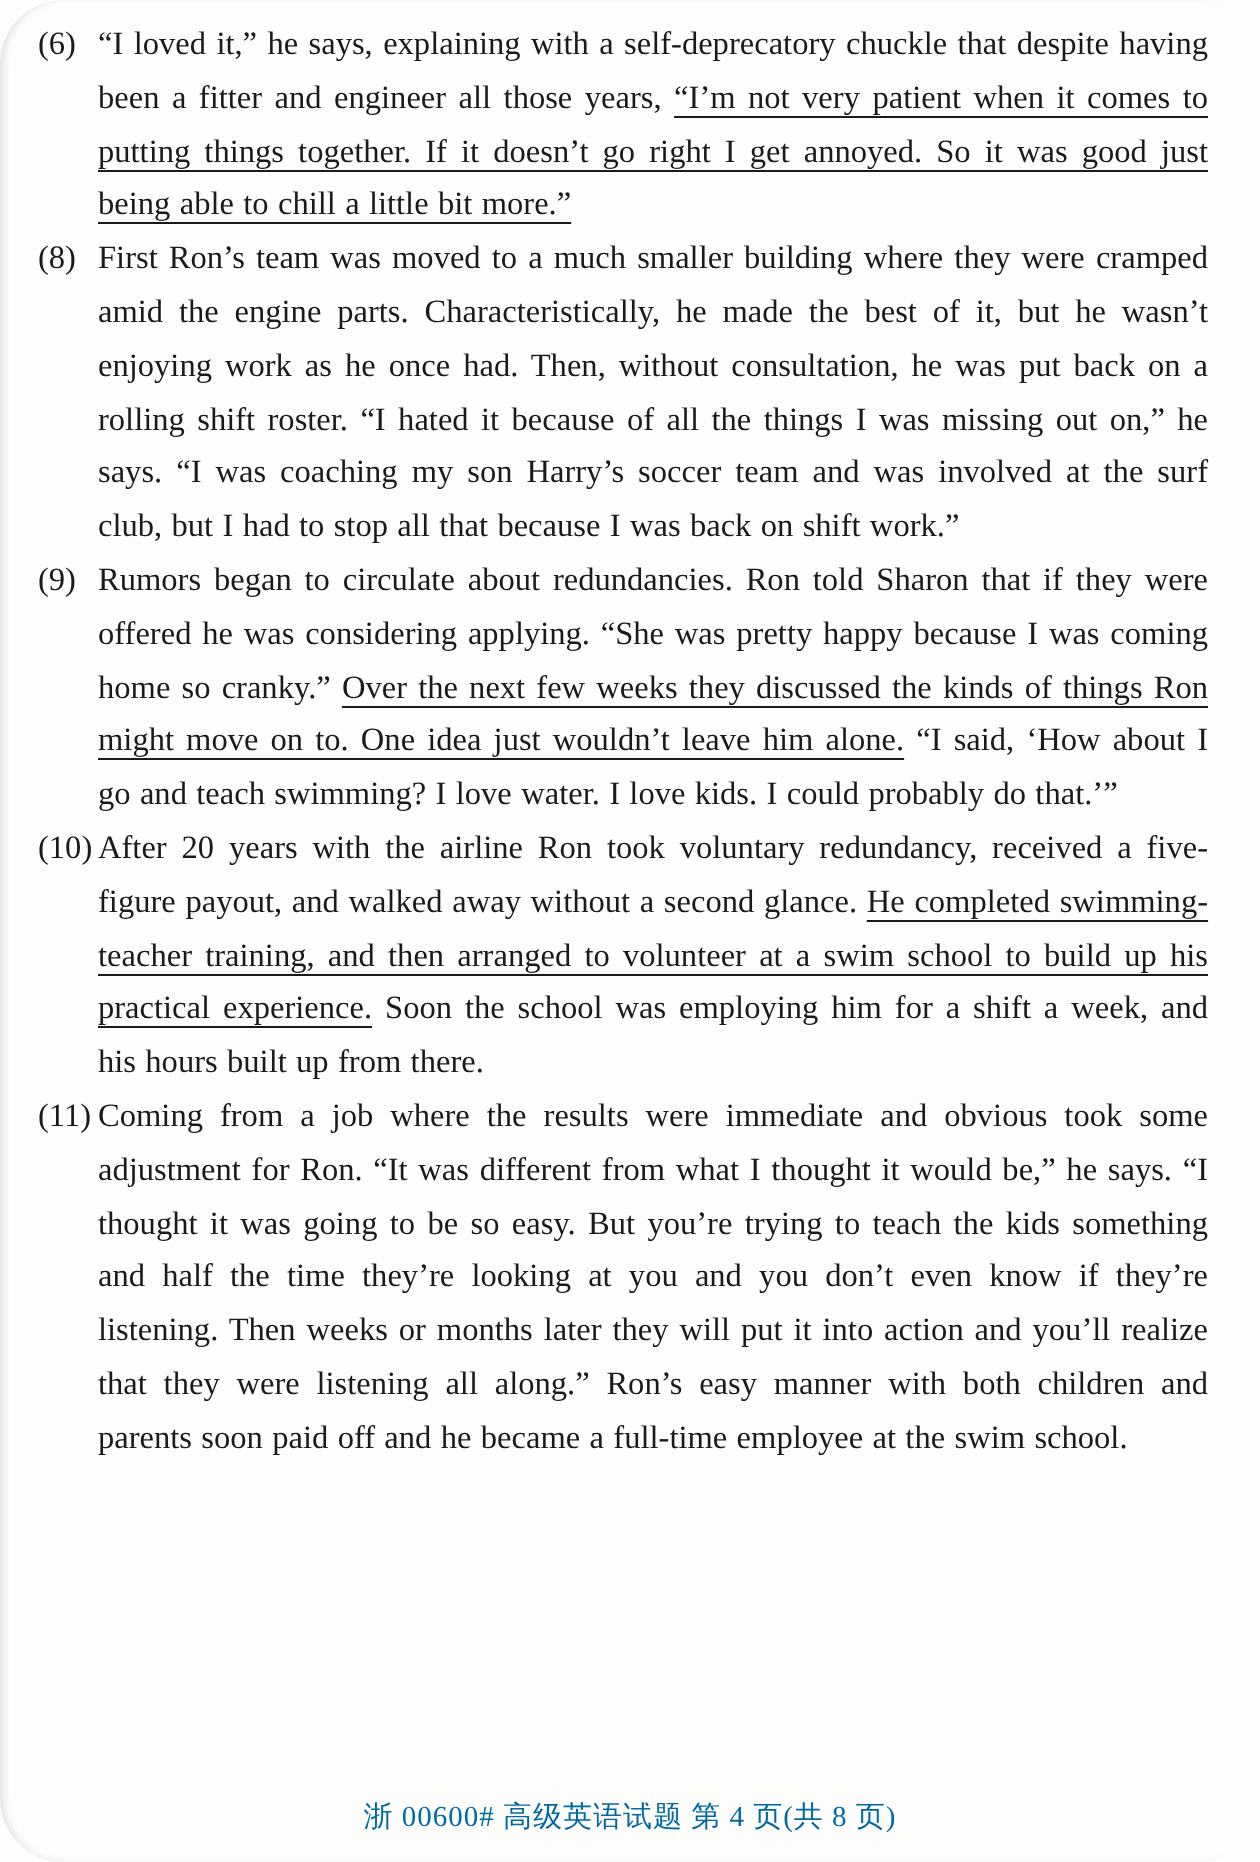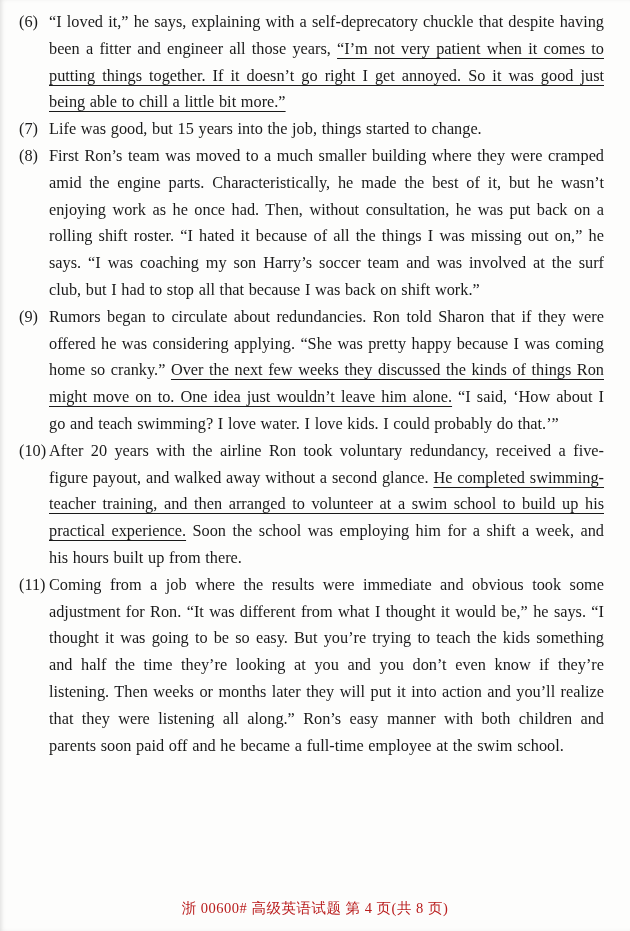--- a/index.html
+++ b/index.html
@@ -11,20 +11,21 @@
     overflow: hidden;
   }
   .page {
     position: relative;
     box-sizing: border-box;
     width: 630px; height: 931px;
     padding: 9px 26px 0 19px;
     background: #fdfdfc;
     
     box-shadow: inset 3px 0 5px -2px rgba(0,0,0,0.14);
+    border-radius: 32px;
   }
   .para {
     font-size: 16.3px;
     line-height: 26.8px;
     text-align: justify;
     text-justify: inter-word;
     word-spacing: 0.6px;
     padding-left: 30px;
     margin: 0;
     hyphens: none;
@@ -40,29 +41,28 @@
     text-decoration: underline;
     text-decoration-thickness: 1.4px;
     text-underline-offset: 3.5px;
   }
   .footer {
     position: absolute;
     left: 0; right: 0; bottom: 13px;
     text-align: center;
     font-size: 14.5px;
     letter-spacing: 0.5px;
-    color: #b91c1c;
+    color: #0369a1;
   }
 </style>
 </head>
 <body>
 
 <div class="page">
   <div>
       <div class="para"><span class="num">(6)</span><span class="run normal">“I loved it,” he says, explaining with a self-deprecatory chuckle that despite having been a fitter and engineer all those years, </span><span class="run underline">“I’m not very patient when it comes to putting things together. If it doesn’t go right I get annoyed. So it was good just being able to chill a little bit more.”</span></div>
-      <div class="para"><span class="num">(7)</span><span class="run normal">Life was good, but 15 years into the job, things started to change.</span></div>
       <div class="para"><span class="num">(8)</span><span class="run normal">First Ron’s team was moved to a much smaller building where they were </span><span class="run bold">cramped</span><span class="run normal"> amid the engine parts. Characteristically, he made the best of it, but he wasn’t enjoying work as he once had. Then, without consultation, he was put back on a rolling shift roster. “I hated it because of all the things I was missing out on,” he says. “I was coaching my son Harry’s soccer team and was involved at the surf club, but I had to stop all that because I was back on shift work.”</span></div>
       <div class="para"><span class="num">(9)</span><span class="run normal">Rumors began to circulate about redundancies. Ron told Sharon that if they were offered he was considering applying. “She was pretty happy because I was coming home so </span><span class="run bold">cranky</span><span class="run normal">.” </span><span class="run underline">Over the next few weeks they discussed the kinds of things Ron might move on to. One idea just wouldn’t leave him alone.</span><span class="run normal"> “I said, ‘How about I go and teach swimming? I love water. I love kids. I could probably do that.’”</span></div>
       <div class="para"><span class="num">(10)</span><span class="run normal">After 20 years with the airline Ron took voluntary redundancy, received a five-figure payout, and walked away without a second glance. </span><span class="run underline">He completed swimming-teacher training, and then arranged to volunteer at a swim school to build up his practical experience.</span><span class="run normal"> Soon the school was employing him for a shift a week, and his hours built up from there.</span></div>
       <div class="para"><span class="num">(11)</span><span class="run normal">Coming from a job where the results were immediate and obvious took some adjustment for Ron. “It was different from what I thought it would be,” he says. “I thought it was going to be so easy. But you’re trying to teach the kids something and half the time they’re looking at you and you don’t even know if they’re listening. Then weeks or months later they will put it into action and you’ll realize that they were listening all along.” Ron’s easy manner with both children and parents soon paid off and he became a full-time employee at the swim school.</span></div>
     </div>
   <div class="footer">浙 00600# 高级英语试题 第 4 页(共 8 页)</div>
 </div>
 
 </body></html>

